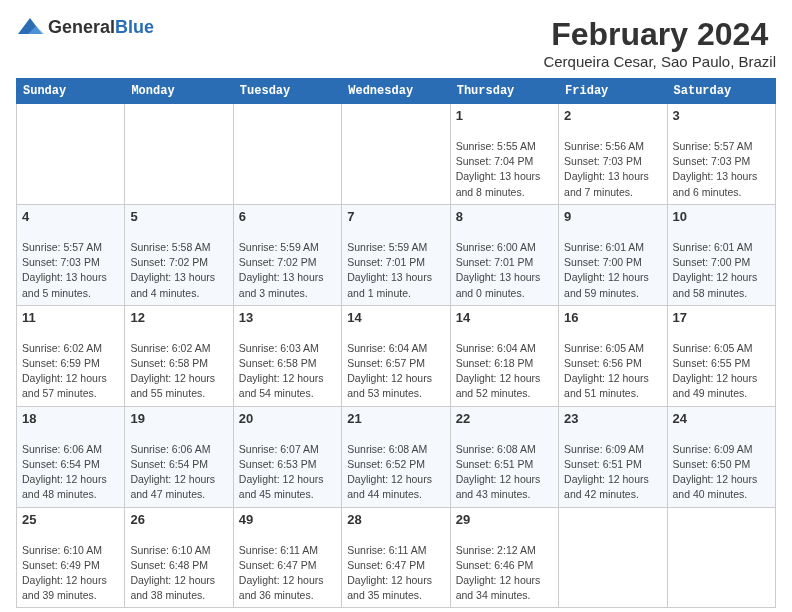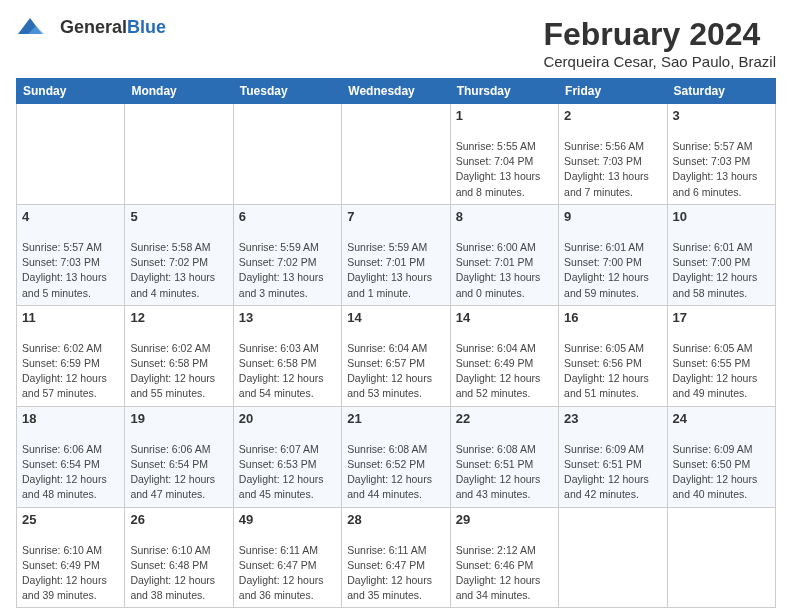--- a/index.html
+++ b/index.html
@@ -12,28 +12,28 @@
     }
     .header-area {
       display: flex;
       justify-content: space-between;
       align-items: flex-start;
       margin-bottom: 8px;
     }
     .logo {
       display: flex;
       align-items: center;
-      gap: 16px;
+      gap: 4px;
     }
     .logo-icon {
       width: 28px;
       height: 22px;
     }
     .title-area {
-      text-align: left;
+      text-align: center;
     }
     .main-title {
       font-size: 32px;
       font-weight: bold;
       color: #333;
     }
     .subtitle {
       font-size: 15px;
       color: #333;
     }
@@ -42,20 +42,21 @@
       border-collapse: collapse;
       font-size: 11px;
     }
     thead tr th {
       background-color: #2a6db5;
       color: #fff;
       text-align: left;
       padding: 5px 6px;
       font-size: 12px;
       border: 1px solid #2a6db5;
+      font-family: Liberation Mono, monospace;
     }
     tbody tr td {
       border: 1px solid #ccc;
       vertical-align: top;
       padding: 4px 5px;
       width: 108px;
       height: 90px;
       background: #fff;
     }
     tbody tr:nth-child(even) td {
@@ -199,21 +200,21 @@
         </td>
         <td>
           <span class="day-number">14</span>
           <div class="day-detail">Sunrise: 6:04 AM
 Sunset: 6:57 PM
 Daylight: 12 hours and 53 minutes.</div>
         </td>
         <td>
           <span class="day-number">14</span>
           <div class="day-detail">Sunrise: 6:04 AM
-Sunset: 6:49 PM
+Sunset: 6:18 PM
 Daylight: 12 hours and 52 minutes.</div>
         </td>
         <td>
           <span class="day-number">16</span>
           <div class="day-detail">Sunrise: 6:05 AM
 Sunset: 6:56 PM
 Daylight: 12 hours and 51 minutes.</div>
         </td>
         <td>
           <span class="day-number">17</span>

